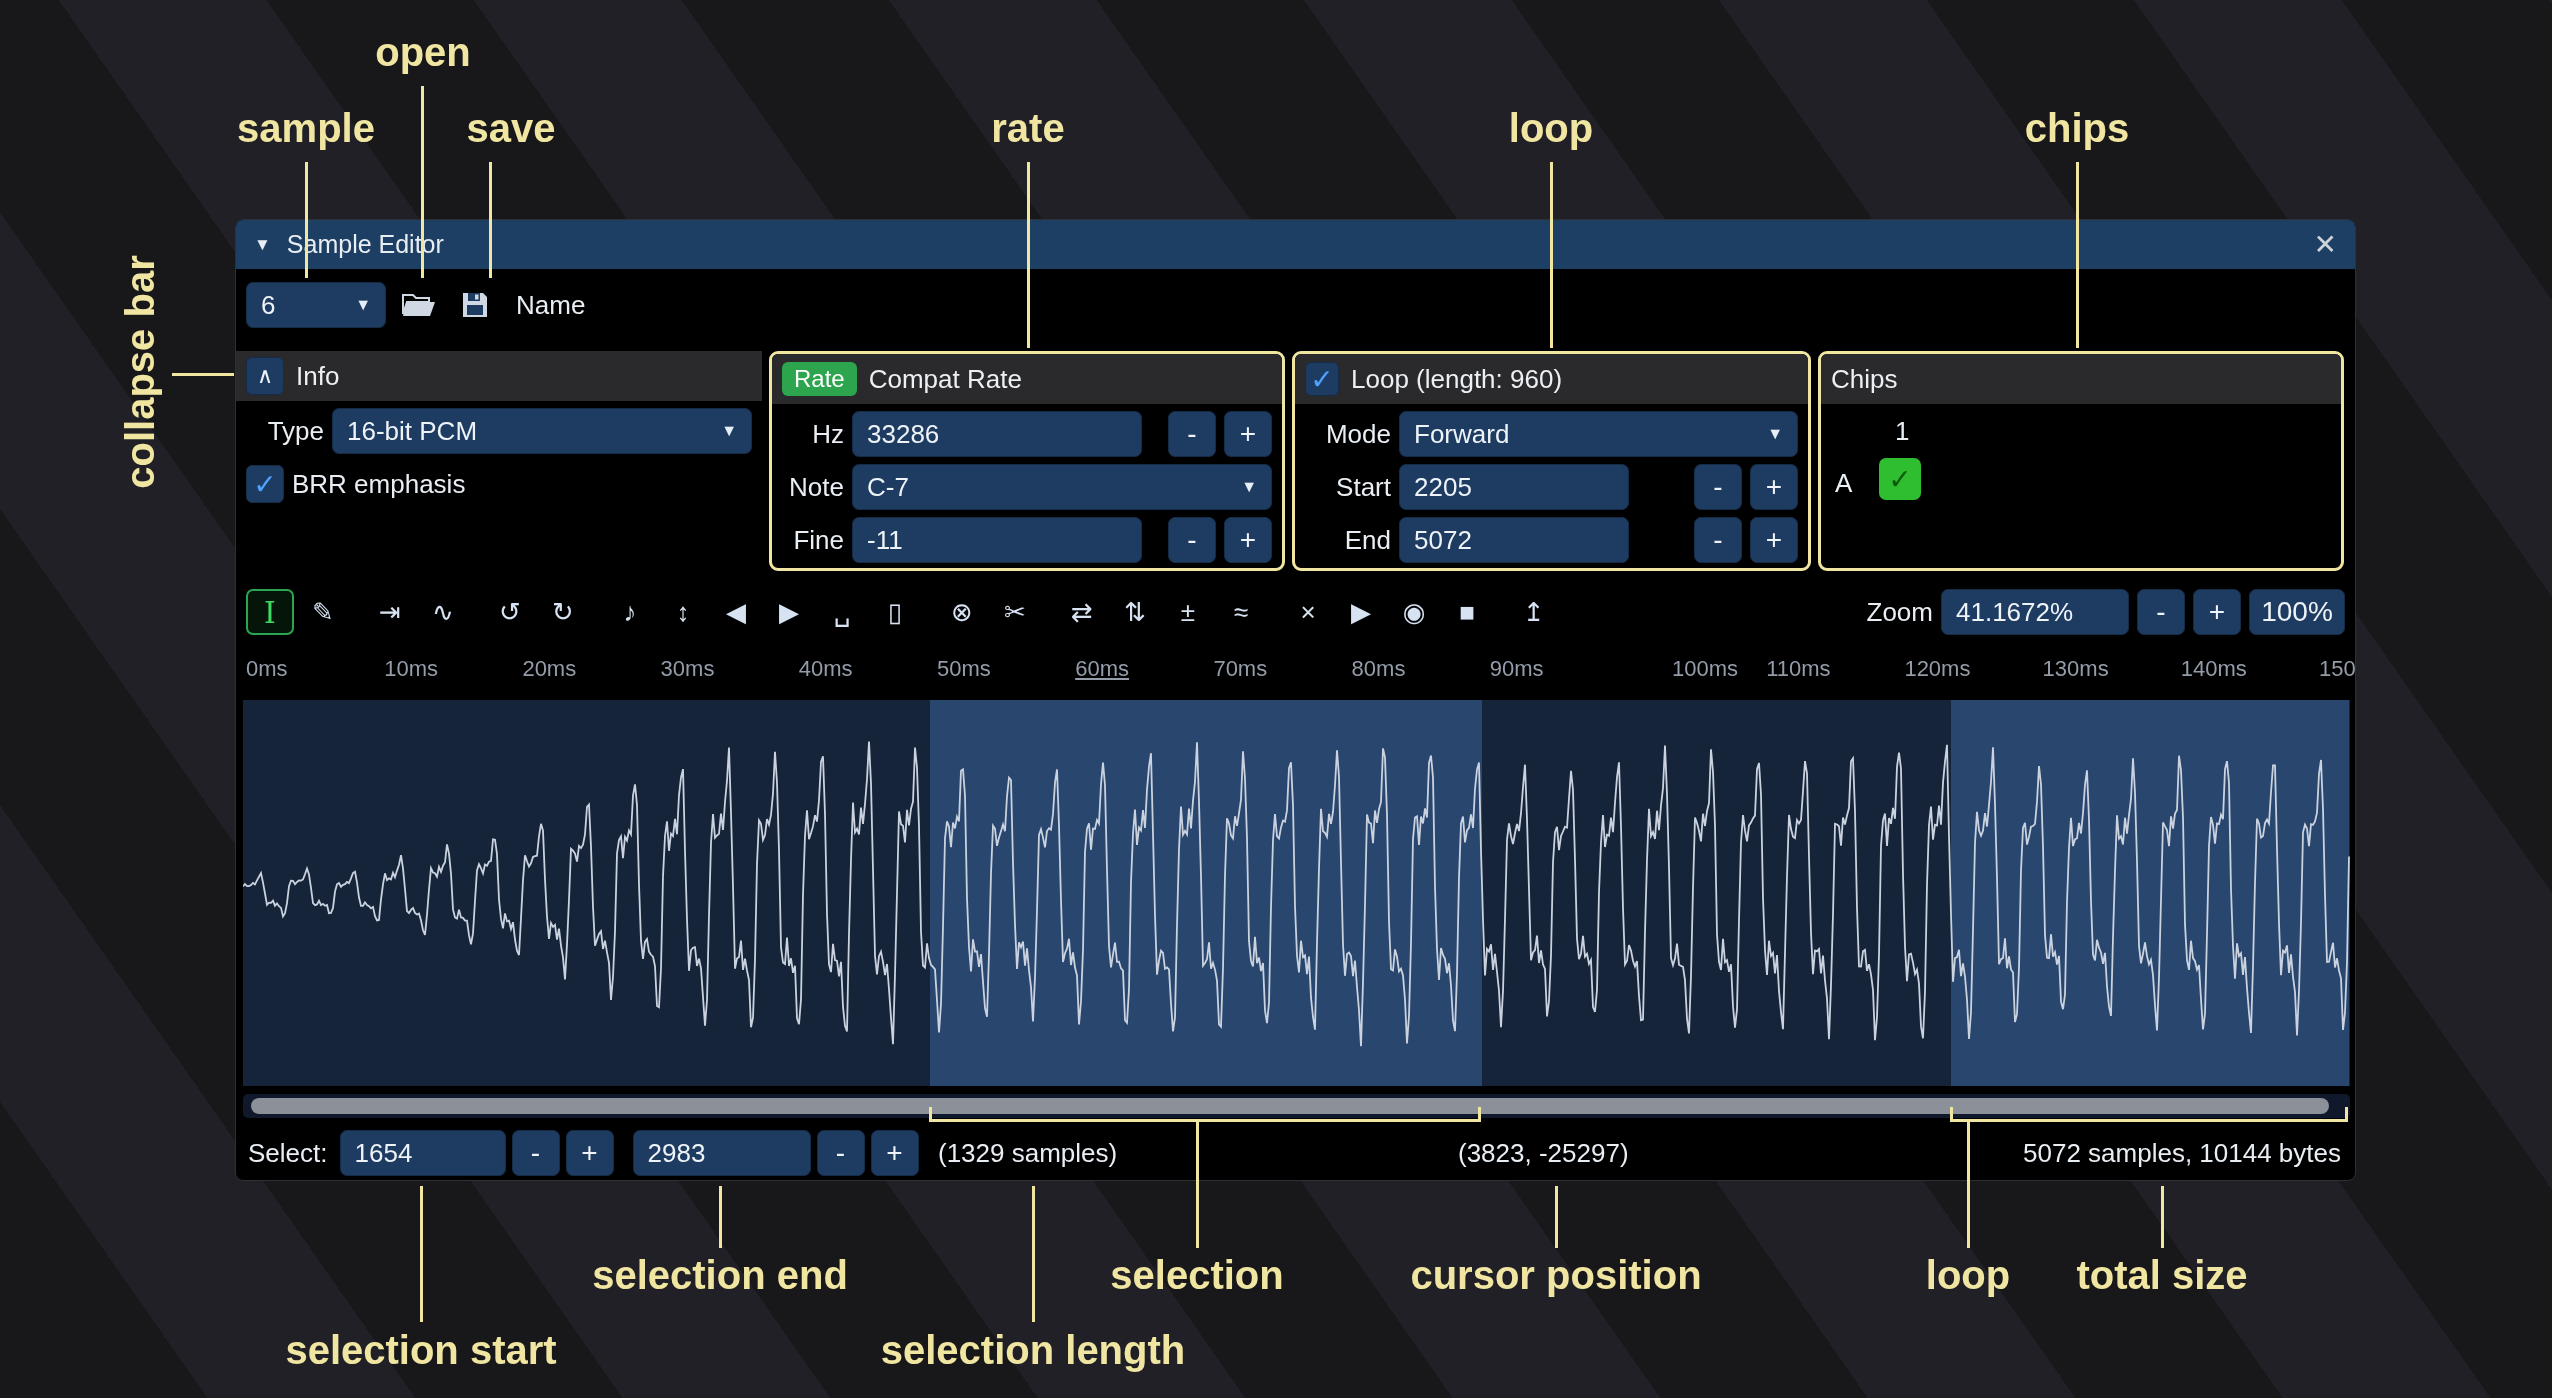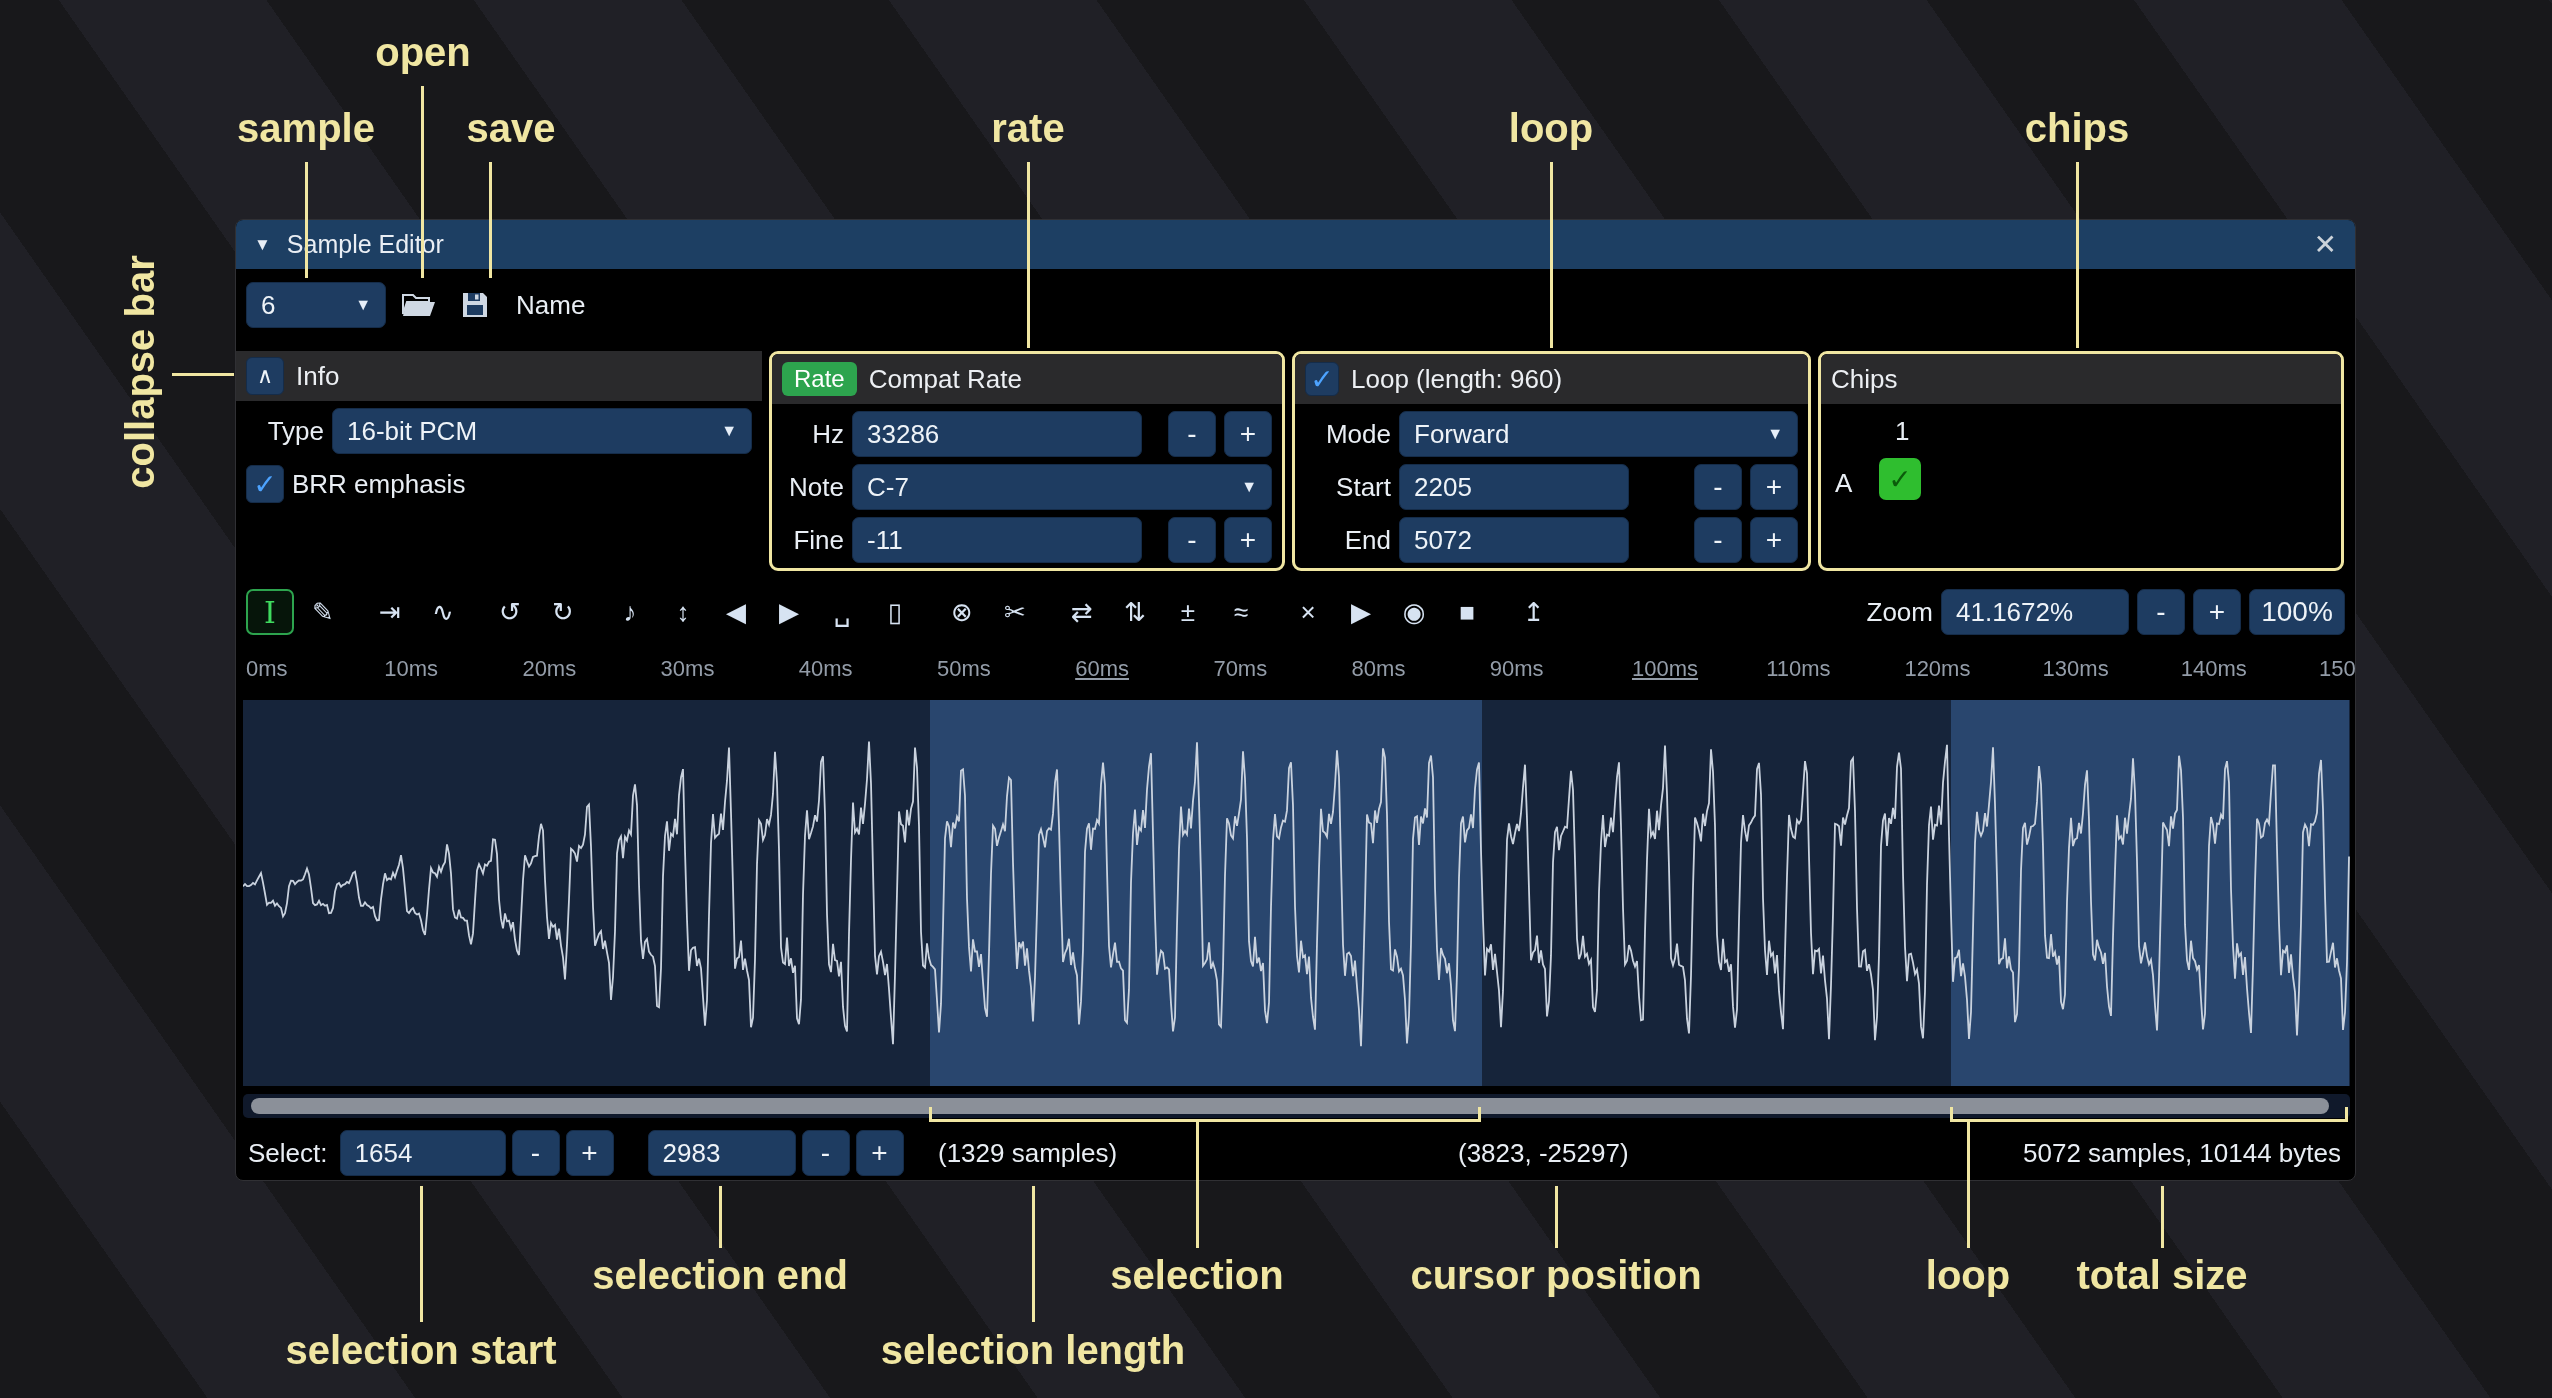--- a/index.html
+++ b/index.html
@@ -287,21 +287,21 @@
       <span class="tick" style="left: 10px;">0ms</span>
       <span class="tick" style="left: 148.2px;">10ms</span>
       <span class="tick" style="left: 286.4px;">20ms</span>
       <span class="tick" style="left: 424.6px;">30ms</span>
       <span class="tick" style="left: 562.8px;">40ms</span>
       <span class="tick" style="left: 701px;">50ms</span>
       <span class="tick" style="left: 839.2px; text-decoration: underline;">60ms</span>
       <span class="tick" style="left: 977.4px;">70ms</span>
       <span class="tick" style="left: 1115.6px;">80ms</span>
       <span class="tick" style="left: 1253.8px;">90ms</span>
-      <span class="tick" style="left: 1396px; text-decoration: underline;">100ms</span>
+      <span class="tick" style="left: 1436px;">100ms</span>
       <span class="tick" style="left: 1530.2px;">110ms</span>
       <span class="tick" style="left: 1668.4px;">120ms</span>
       <span class="tick" style="left: 1806.6px;">130ms</span>
       <span class="tick" style="left: 1944.8px;">140ms</span>
       <span class="tick" style="left: 2083px;">150ms</span>
     </div>
 
   <div id="wave">
     <div class="overlay" style="left:687px;width:552px"></div>
     <div class="overlay" style="left:1708px;width:398px"></div>
@@ -314,21 +314,21 @@
     <div id="scrollthumb"></div>
   </div>
 
   <div id="statusbar">
     <span style="margin-right:6px">Select:</span>
     <div class="field" style="width:166px">
       <span>1654</span>
     </div>
     <div class="sq">-</div>
     <div class="sq">+</div>
-    <div class="field" style="width:148px;margin-left:28px">
+    <div class="field" style="width:178px;margin-left:13px">
       <span>2983</span>
     </div>
     <div class="sq">-</div>
     <div class="sq">+</div>
     <span class="abs" style="left:702px">(1329 samples)</span>
     <span class="abs" style="left:1222px">(3823, -25297)</span>
     <span class="abs" style="right:14px">5072 samples, 10144 bytes</span>
   </div>
 
 </div>

